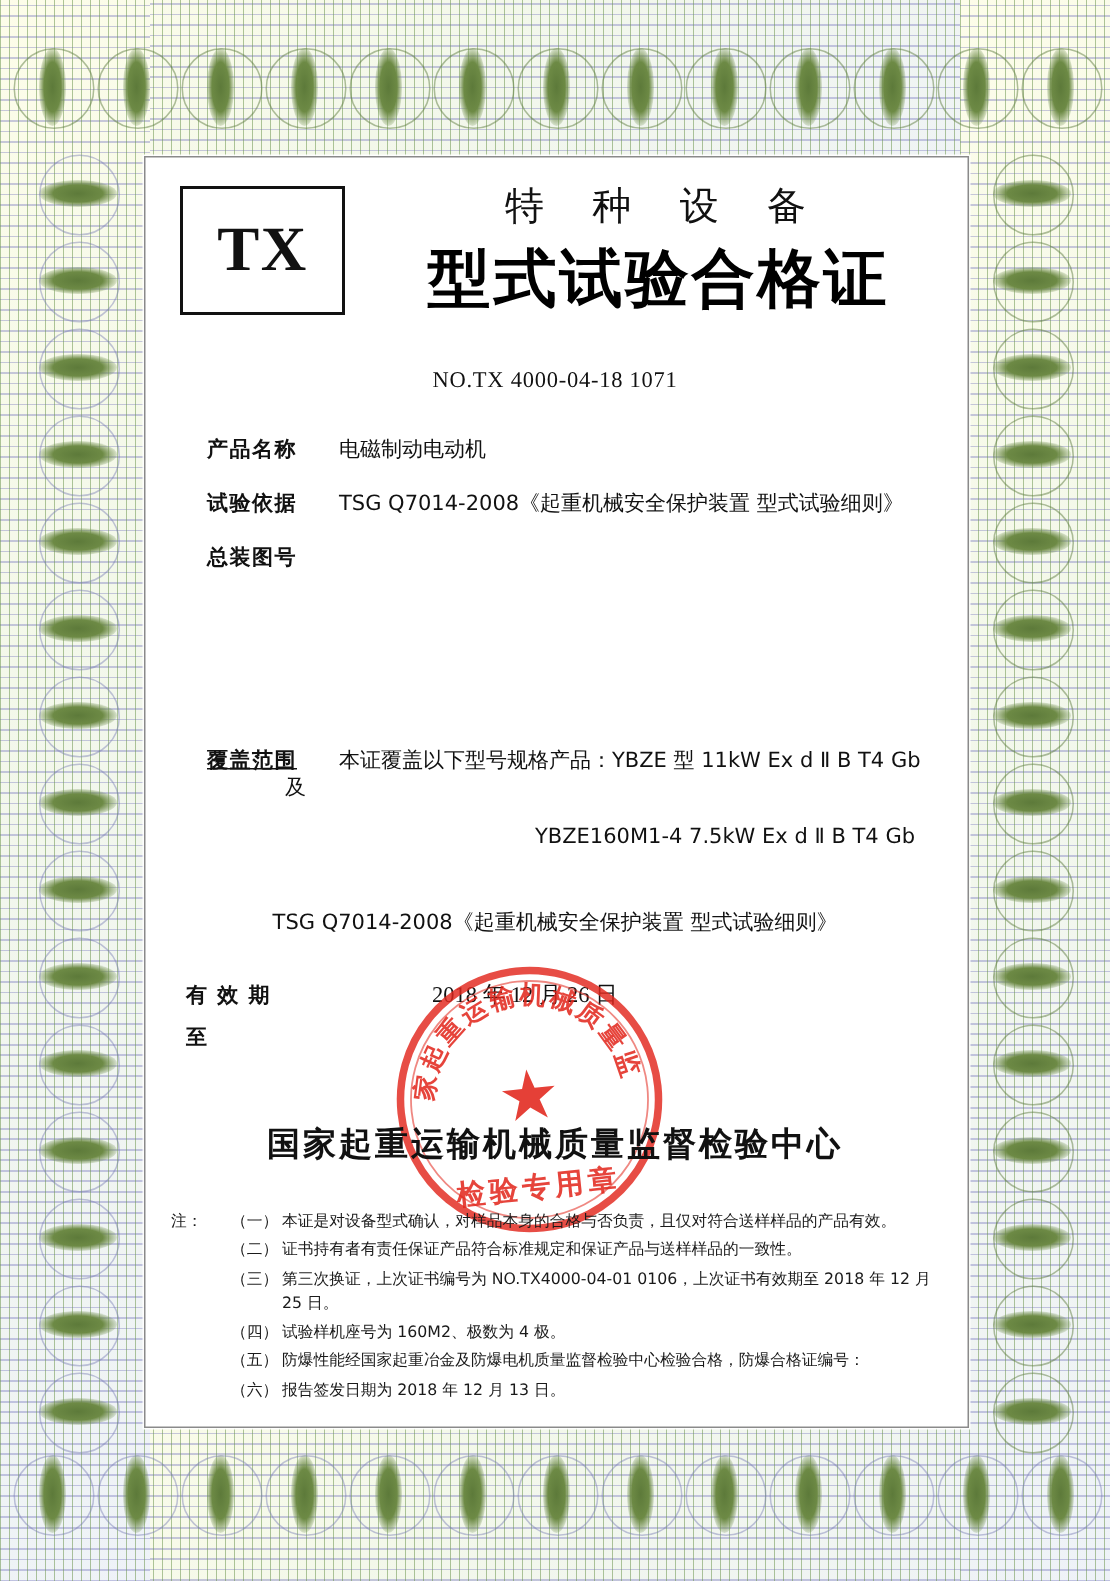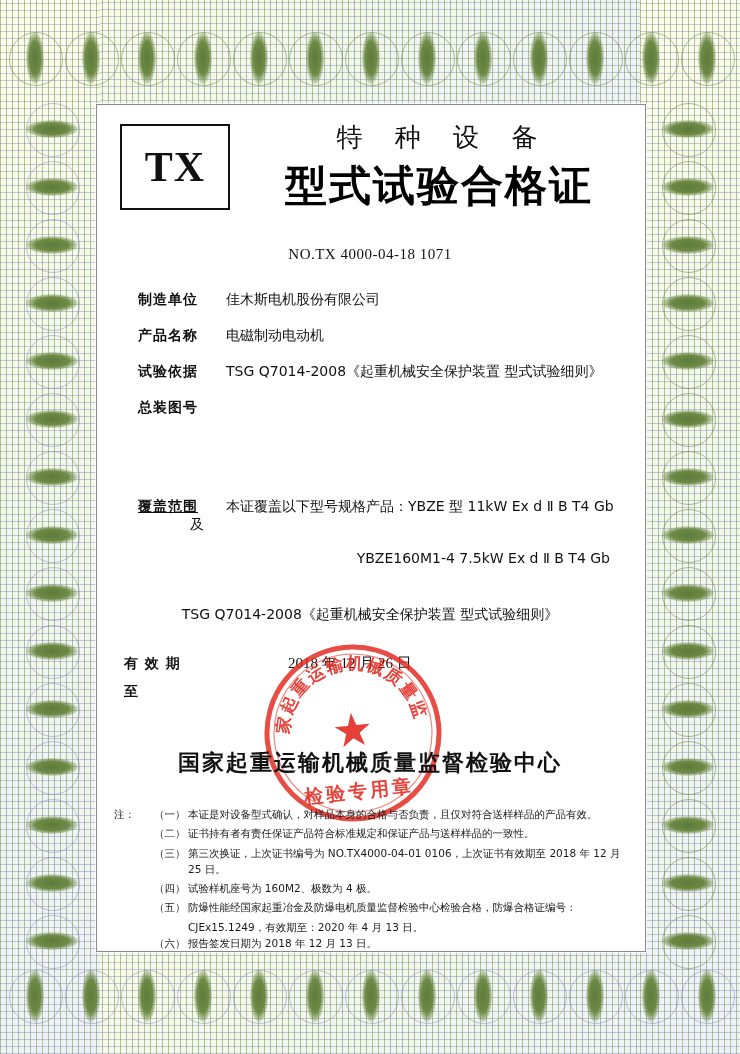--- a/index.html
+++ b/index.html
@@ -421,24 +421,20 @@
 
     <div class="tx-box">TX</div>
 
     <div class="title-small">特 种 设 备</div>
     <div class="title-big">型式试验合格证</div>
 
     <div class="cert-no">NO.TX 4000-04-18 1071</div>
 
     <div class="field-rows">
       <div class="field-row">
-        <div class="field-label">制造单位</div>
-        <div class="field-value">佳木斯电机股份有限公司</div>
-      </div>
-      <div class="field-row">
         <div class="field-label">产品名称</div>
         <div class="field-value">电磁制动电动机</div>
       </div>
       <div class="field-row">
         <div class="field-label">试验依据</div>
         <div class="field-value">TSG Q7014-2008《起重机械安全保护装置 型式试验细则》</div>
       </div>
       <div class="field-row">
         <div class="field-label">总装图号</div>
       </div>
@@ -493,21 +489,20 @@
           <div class="note-text">第三次换证，上次证书编号为 NO.TX4000-04-01 0106，上次证书有效期至 2018 年 12 月 25 日。</div>
         </div>
         <div class="note-item">
           <div class="note-marker">（四）</div>
           <div class="note-text">试验样机座号为 160M2、极数为 4 极。</div>
         </div>
         <div class="note-item">
           <div class="note-marker">（五）</div>
           <div class="note-text">防爆性能经国家起重冶金及防爆电机质量监督检验中心检验合格，防爆合格证编号：</div>
         </div>
-        <div class="note-sub">CJEx15.1249，有效期至：2020 年 4 月 13 日。</div>
         <div class="note-item">
           <div class="note-marker">（六）</div>
           <div class="note-text">报告签发日期为 2018 年 12 月 13 日。</div>
         </div>
       </div>
     </div>
 
   </div>
 </div>
 

